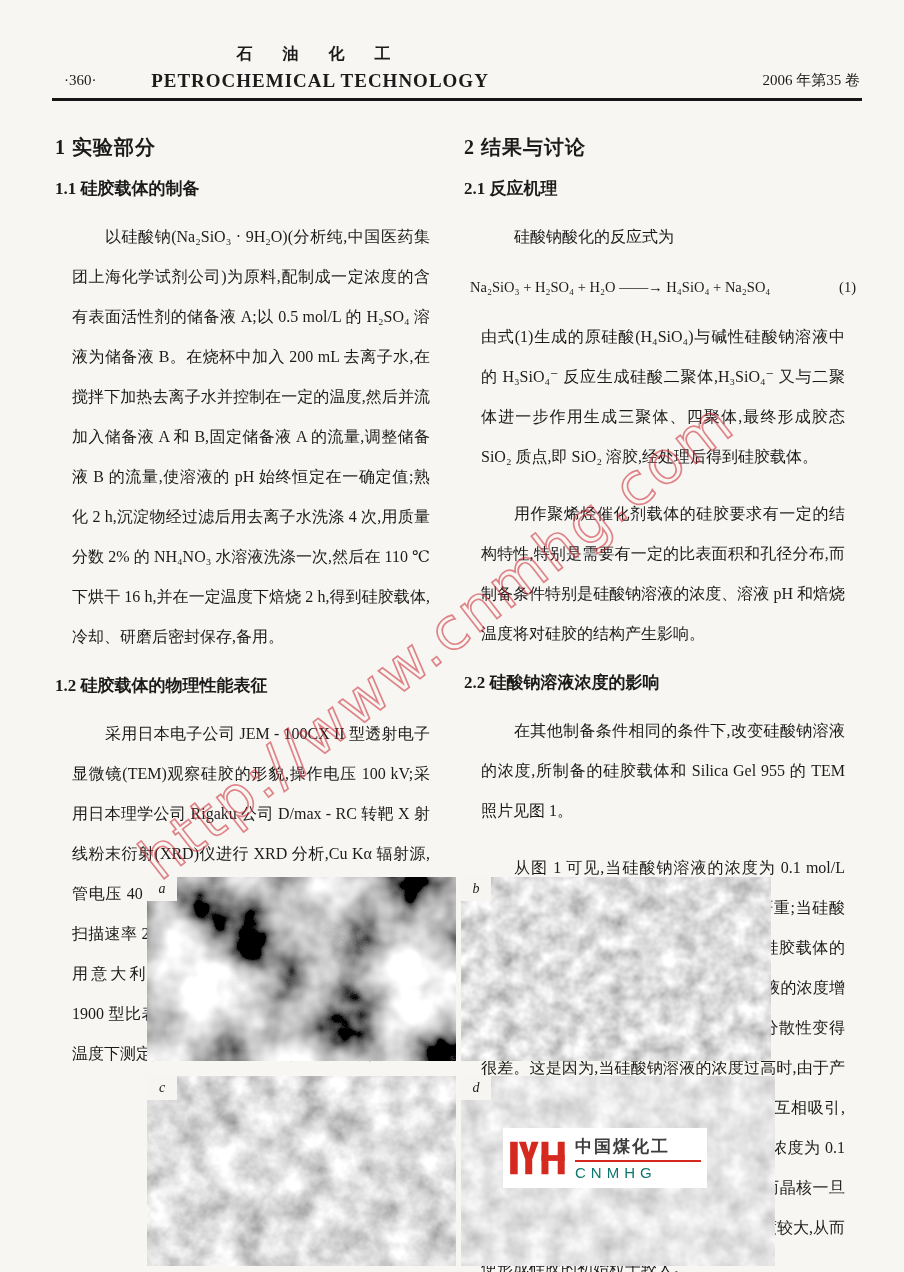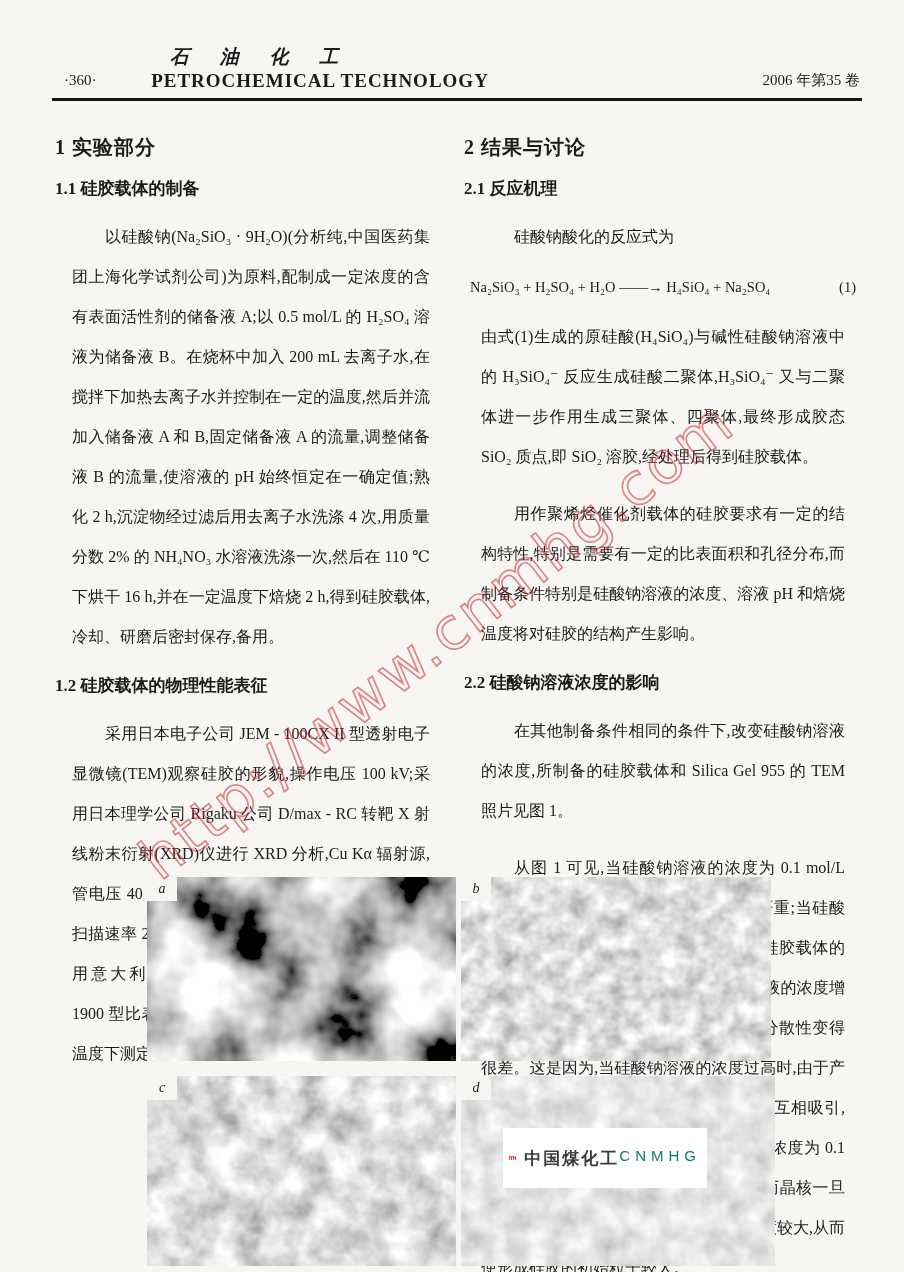--- a/index.html
+++ b/index.html
@@ -2,22 +2,22 @@
 <html><head>
 <meta charset="utf-8">
 <style>
   html,body{margin:0;padding:0;background:#e8e7e3;}
   .page{
     position:relative;width:904px;height:1272px;margin:0 auto;
     background:#f7f6f2;overflow:hidden;
     font-family:"Liberation Serif","DejaVu Serif",serif;color:#1b1b1b;
   }
   
-  .journal-cn{position:absolute;left:170px;top:44px;width:300px;
-    font-size:19px;font-weight:bold;letter-spacing:13px;white-space:nowrap;font-style:italic;}
+  .journal-cn{position:absolute;left:170px;top:44px;width:300px;text-align:center;
+    font-size:16px;font-weight:bold;letter-spacing:13px;white-space:nowrap;}
   .journal-en{position:absolute;left:150px;top:70px;width:340px;text-align:center;
     font-size:19px;font-weight:bold;letter-spacing:1px;}
   .page-number{position:absolute;left:64px;top:72px;font-size:15px;}
   .issue-info{position:absolute;left:640px;top:71px;width:220px;text-align:right;font-size:15px;}
   .header-rule{position:absolute;left:52px;top:98px;width:810px;height:3px;background:#161616;}
   
   .col{position:absolute;top:128px;}
   .col-left{left:55px;width:392px;}
   .col-right{left:464px;width:398px;}
   .h1{font-size:20px;font-weight:bold;margin:6px 0 16px 0;letter-spacing:1px;}
@@ -32,21 +32,21 @@
   .tem-panel svg{display:block;}
   .panel-a{left:147px;top:877px;width:309px;height:184px;}
   .panel-b{left:461px;top:877px;width:310px;height:184px;}
   .panel-c{left:147px;top:1076px;width:309px;height:190px;}
   .panel-d{left:461px;top:1076px;width:314px;height:190px;}
   .panel-label{position:absolute;left:0;top:0;width:30px;height:24px;background:#f6f5f1;
     font-size:14px;font-style:italic;color:#222;display:flex;align-items:center;justify-content:center;}
   
   .cnmhg-box{position:absolute;left:503px;top:1128px;width:204px;height:60px;background:#ffffff;
     display:flex;align-items:center;padding:2px 6px;box-sizing:border-box;gap:8px;}
-  .cnmhg-text{display:flex;flex-direction:row;flex:1;}
+  .cnmhg-text{display:flex;flex-direction:column;flex:1;}
   .cnmhg-cn{font-family:"Liberation Sans","DejaVu Sans",sans-serif;font-size:17px;
     font-weight:bold;color:#3c3c3c;letter-spacing:2px;white-space:nowrap;}
   .cnmhg-rule{height:2px;background:#d5281e;margin:2px 0 2px 0;}
   .cnmhg-en{font-family:"Liberation Sans","DejaVu Sans",sans-serif;font-size:15px;
     color:#0f766e;letter-spacing:5px;white-space:nowrap;}
   
   .watermark-layer{position:absolute;left:0;top:0;width:904px;height:1272px;pointer-events:none;}
 </style>
 </head>
 <body>

